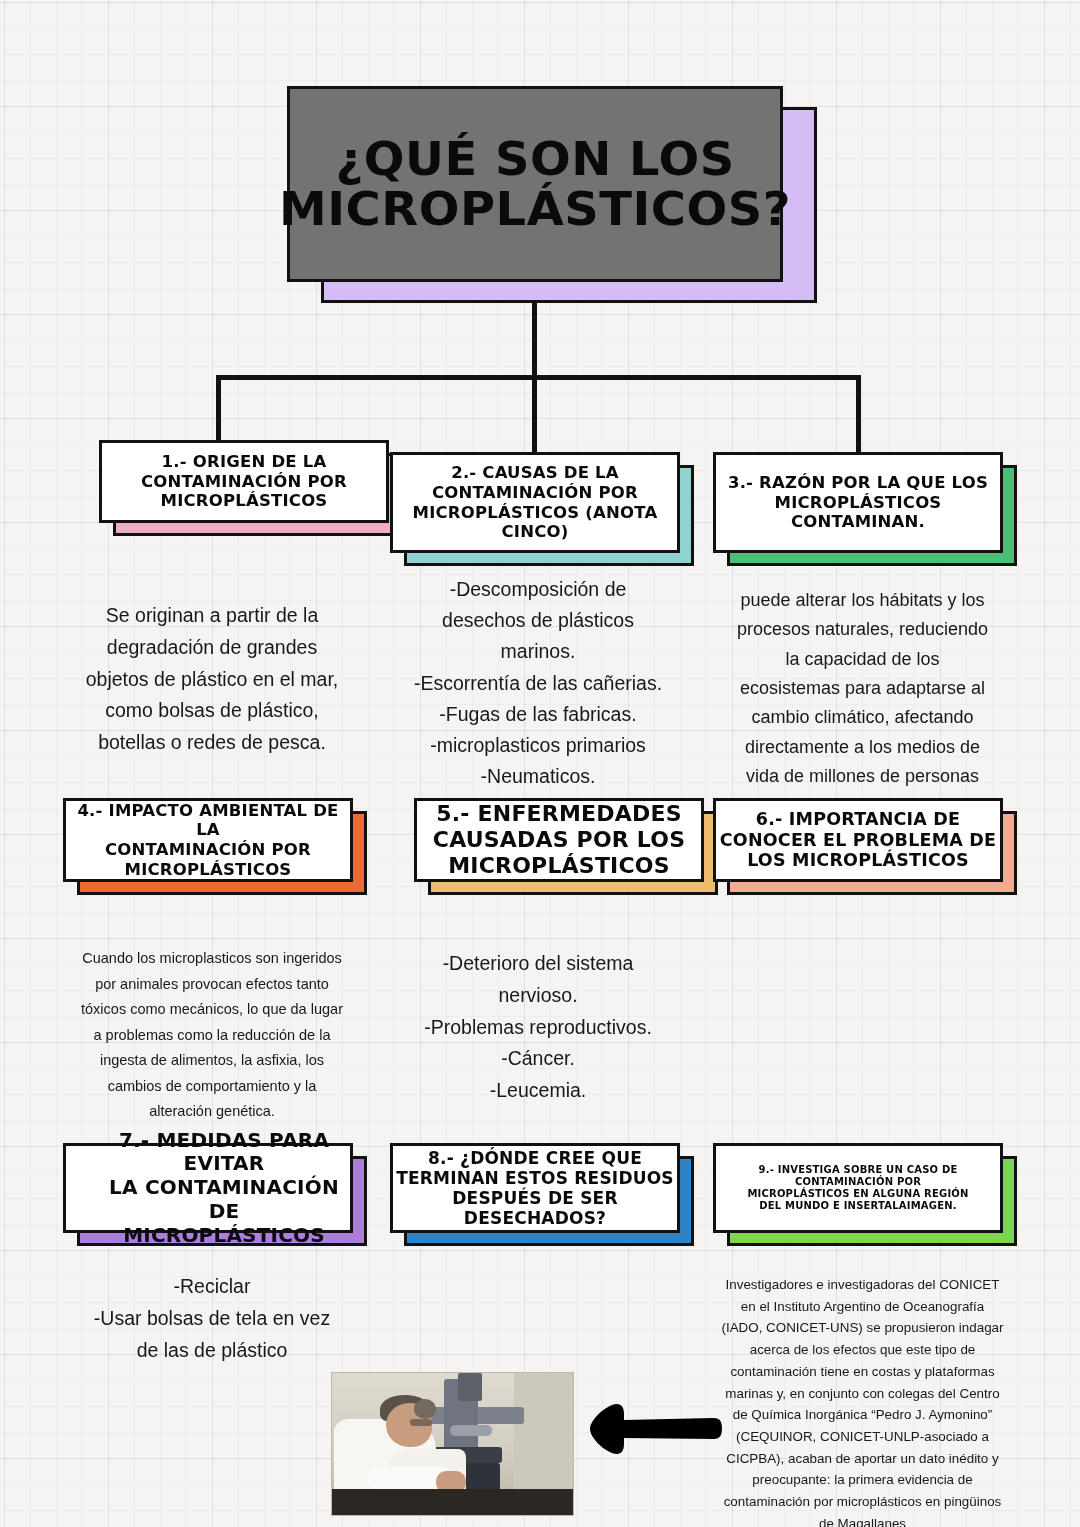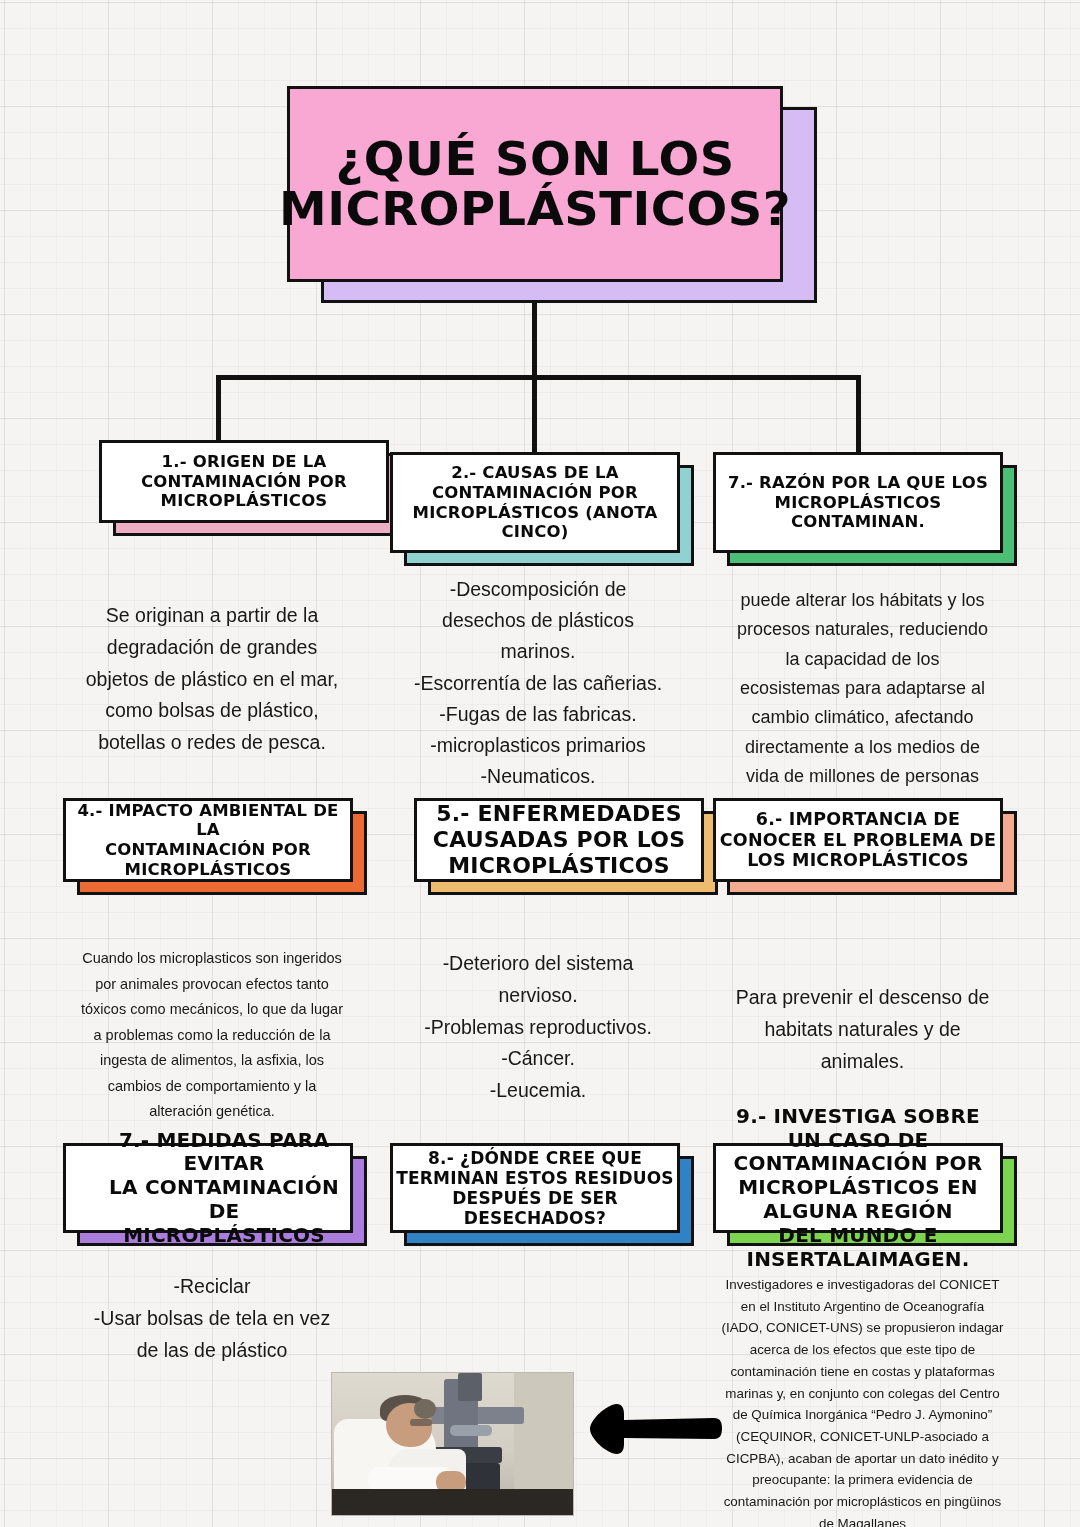--- a/index.html
+++ b/index.html
@@ -37,21 +37,21 @@
     position: absolute;
     left: 321px; top: 107px;
     width: 496px; height: 196px;
     background: #d6bcf5;
     border: 3px solid #111;
   }
   .title-box {
     position: absolute;
     left: 287px; top: 86px;
     width: 496px; height: 196px;
-    background: #f9a8d4;
+    background: #737373;
     border: 3px solid #111;
     display: flex; align-items: center; justify-content: center;
   }
   .title-text {
     font-family: "DejaVu Sans", sans-serif;
     font-weight: bold;
     font-size: 47px;
     line-height: 1.06;
     letter-spacing: 0.5px;
     text-align: center;
@@ -173,21 +173,21 @@
 desechos de plásticos
 marinos.
 -Escorrentía de las cañerias.
 -Fugas de las fabricas.
 -microplasticos primarios
 -Neumaticos.</div>
 
   <div class="card" style="left:713px; top:452px; width:290px; height:101px;">
     <div class="shadow" style="background:#4cbf77;"></div>
     <div class="face">
-      <div class="head-text" style="font-size:16.5px;">7.- RAZÓN POR LA QUE LOS
+      <div class="head-text" style="font-size:16.5px;">3.- RAZÓN POR LA QUE LOS
 MICROPLÁSTICOS
 CONTAMINAN.</div>
     </div>
   </div>
   <div class="body-text" style="left:710px; top:586px; width:305px; font-size:18px; line-height:1.63;">puede alterar los hábitats y los
 procesos naturales, reduciendo
 la capacidad de los
 ecosistemas para adaptarse al
 cambio climático, afectando
 directamente a los medios de
@@ -224,23 +224,20 @@
 -Leucemia.</div>
 
   <div class="card" style="left:713px; top:798px; width:290px; height:84px;">
     <div class="shadow" style="background:#f5ab90;"></div>
     <div class="face">
       <div class="head-text" style="font-size:17.5px;">6.- IMPORTANCIA DE
 CONOCER EL PROBLEMA DE
 LOS MICROPLÁSTICOS</div>
     </div>
   </div>
-  <div class="body-text" style="left:710px; top:982px; width:305px; font-size:19.5px; line-height:1.63;">Para prevenir el descenso de
-habitats naturales y de
-animales.</div>
 
   <div class="card" style="left:63px; top:1143px; width:290px; height:90px;">
     <div class="shadow" style="background:#ab7ddd;"></div>
     <div class="face">
       <div class="head-text" style="font-size:20px; width:112%;padding-left:32px;">7.- MEDIDAS PARA EVITAR
 LA CONTAMINACIÓN DE
 MICROPLÁSTICOS</div>
     </div>
   </div>
   <div class="body-text" style="left:62px; top:1271px; width:300px; font-size:19.5px; line-height:1.63;">-Reciclar
@@ -252,21 +249,21 @@
     <div class="face">
       <div class="head-text" style="font-size:17px; width:110%;">8.- ¿DÓNDE CREE QUE
 TERMINAN ESTOS RESIDUOS
 DESPUÉS DE SER DESECHADOS?</div>
     </div>
   </div>
 
   <div class="card" style="left:713px; top:1143px; width:290px; height:90px;">
     <div class="shadow" style="background:#7cd44f;"></div>
     <div class="face">
-      <div class="head-text" style="font-size:20px; width:110%;">9.- INVESTIGA SOBRE UN CASO DE
+      <div class="head-text" style="font-size:10px; width:110%;">9.- INVESTIGA SOBRE UN CASO DE
 CONTAMINACIÓN POR
 MICROPLÁSTICOS EN ALGUNA REGIÓN
 DEL MUNDO E INSERTALAIMAGEN.</div>
     </div>
   </div>
   <div class="body-text" style="left:710px; top:1274px; width:305px; font-size:13.4px; line-height:1.62;">Investigadores e investigadoras del CONICET
 en el Instituto Argentino de Oceanografía
 (IADO, CONICET-UNS) se propusieron indagar
 acerca de los efectos que este tipo de
 contaminación tiene en costas y plataformas

